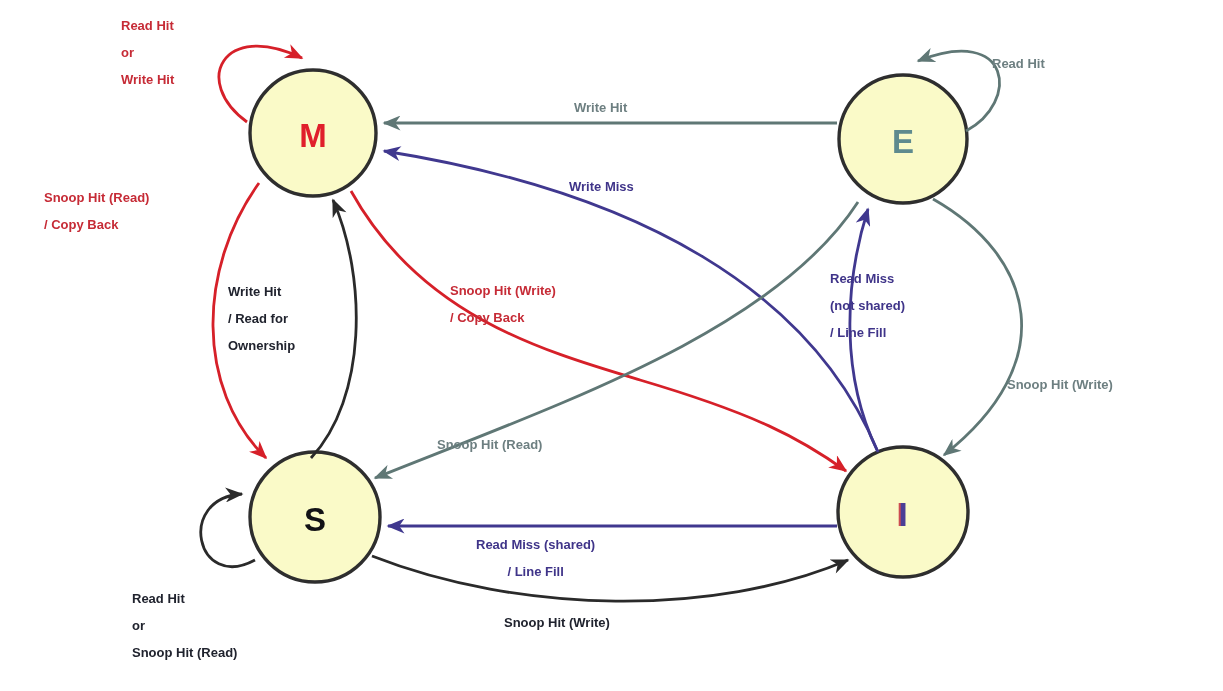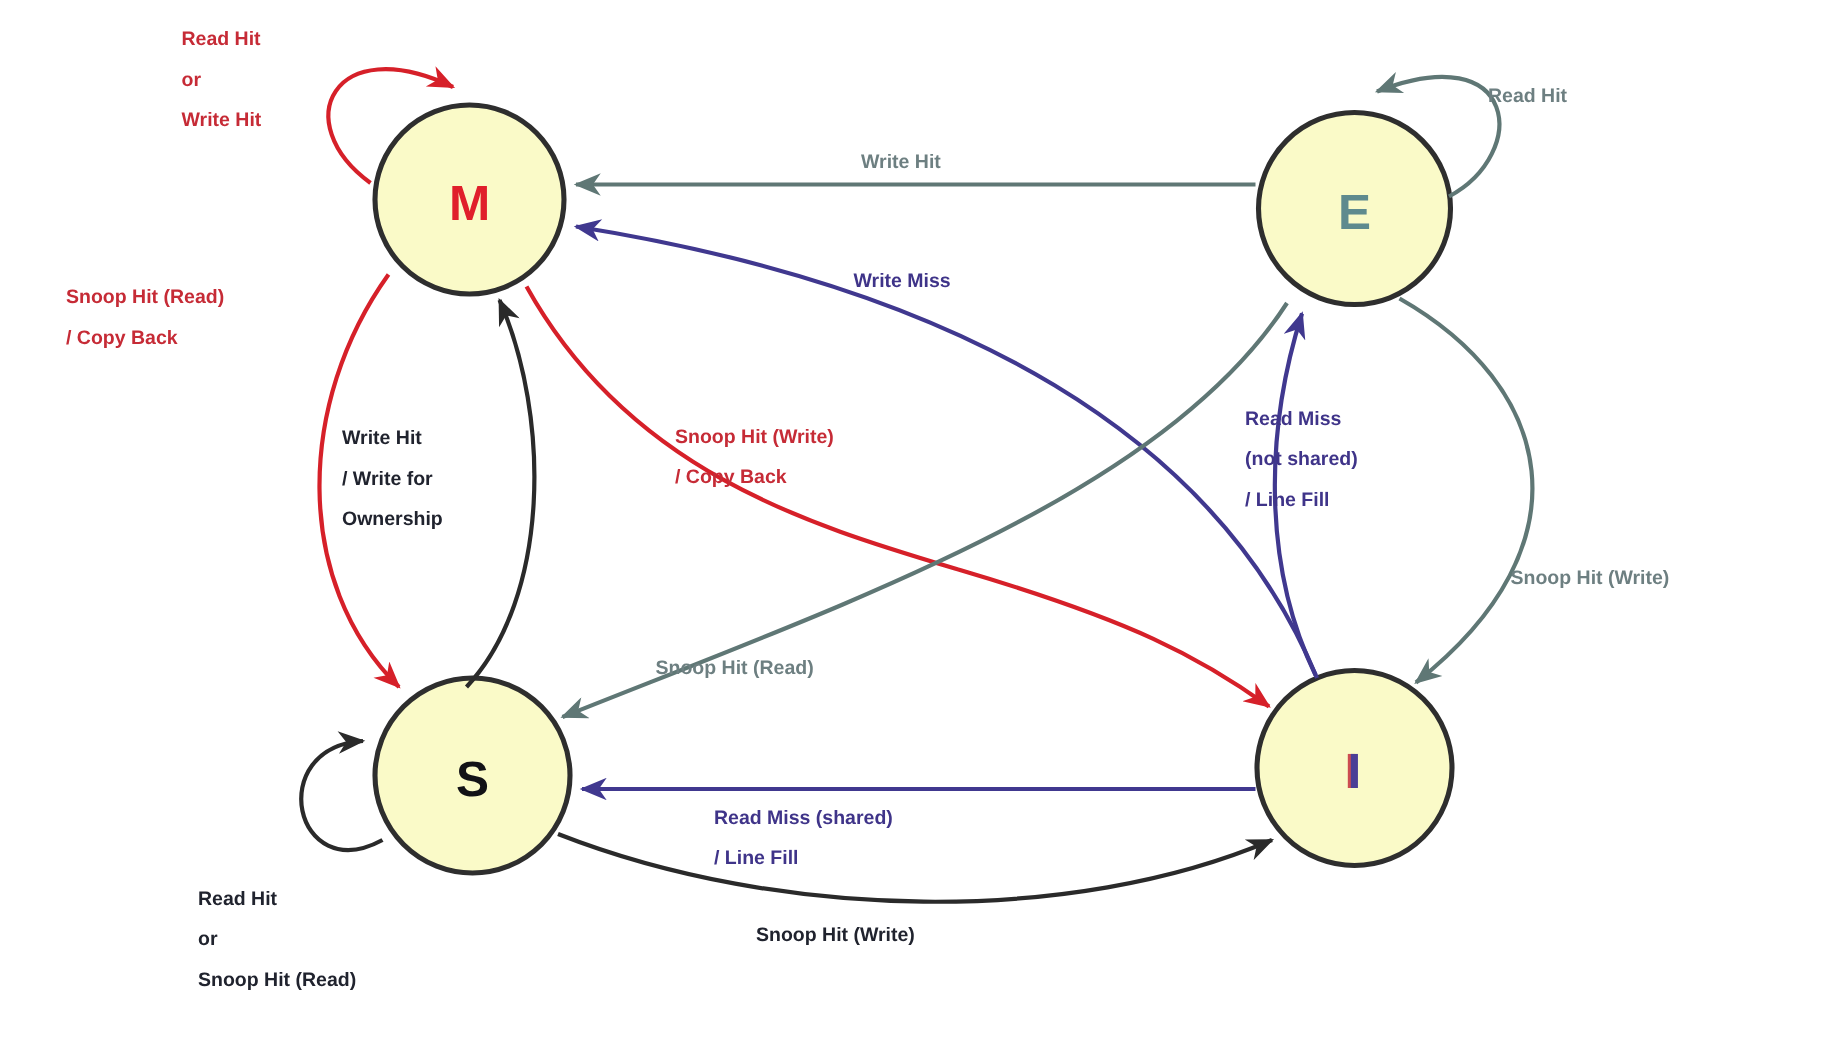--- a/index.html
+++ b/index.html
@@ -71,21 +71,21 @@
   #lbl-m-self          { left: 121px;  top: 12px;  }
   #lbl-m-to-s          { left: 44px;   top: 184px; }
   #lbl-e-to-m          { left: 574px;  top: 94px;  }
   #lbl-i-to-m          { left: 569px;  top: 149px; margin-top: 24px; }
   #lbl-s-to-m          { left: 228px;  top: 278px; }
   #lbl-m-to-i          { left: 450px;  top: 277px; }
   #lbl-e-self          { left: 992px;  top: 50px;  }
   #lbl-i-to-e          { left: 830px;  top: 265px; }
   #lbl-e-to-i          { left: 1007px; top: 371px; }
   #lbl-e-to-s          { left: 437px;  top: 431px; }
-  #lbl-i-to-s          { left: 476px;  top: 531px; }
+  #lbl-i-to-s          { left: 476px;  top: 531px; text-align: center; }
   #lbl-s-to-i          { left: 504px;  top: 609px; }
   #lbl-s-self          { left: 132px;  top: 585px; }
 
   #letter-m { left: 313px; top: 135px; }
   #letter-e { left: 903px; top: 141px; }
   #letter-s { left: 315px; top: 519px; }
   #letter-i { left: 903px; top: 514px; }
 </style>
 </head>
 <body>
@@ -147,21 +147,21 @@
   <div class="lbl gray" id="lbl-e-to-m">
     <div>Write Hit</div>
   </div>
 
   <div class="lbl purple" id="lbl-i-to-m">
     <div>Write Miss</div>
   </div>
 
   <div class="lbl black" id="lbl-s-to-m">
     <div>Write Hit</div>
-    <div>/ Write for</div>
+    <div>/ Read for</div>
     <div>Ownership</div>
   </div>
 
   <div class="lbl red" id="lbl-m-to-i">
     <div>Snoop Hit (Write)</div>
     <div>/ Copy Back</div>
   </div>
 
   <div class="lbl gray" id="lbl-e-self">
     <div>Read Hit</div>

